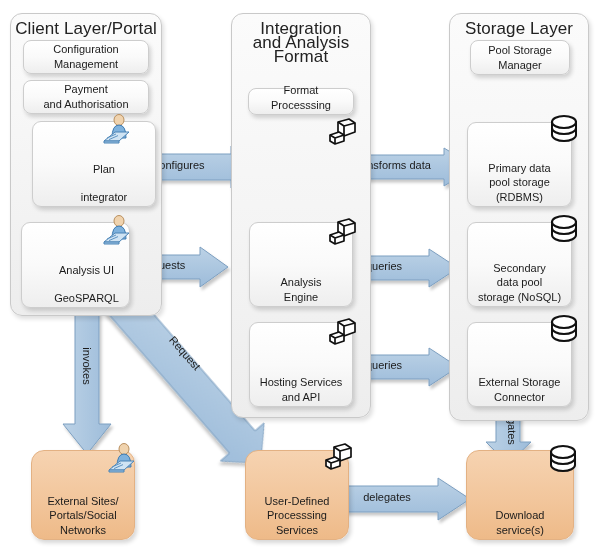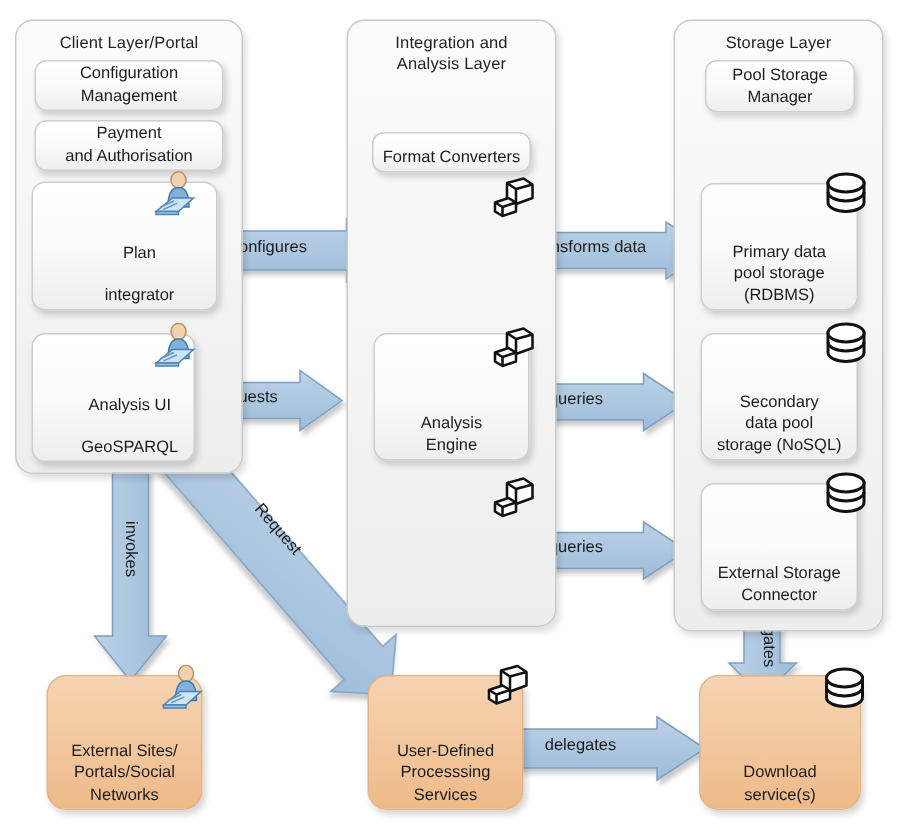--- a/index.html
+++ b/index.html
@@ -22,21 +22,21 @@
     border-radius:12px;
     background:linear-gradient(to bottom,#fbfbfb 0%,#f4f4f4 55%,#ededed 100%);
     box-shadow:2px 3px 4px rgba(0,0,0,.13);
     box-sizing:border-box;
   }
   .layer-title{
     position:absolute;
     left:0;right:0;
     top:8px;
     text-align:center;
-    font-size:11px;
+    font-size:17px;
     color:#222;
     line-height:14px;
     letter-spacing:.1px;
   }
 
   
   .node{
     position:absolute;
     box-sizing:border-box;
     border:1px solid #cdcdcd;
@@ -217,21 +217,21 @@
     </span>
   </div>
 
   <div class="node small" style="left:23px;top:80px;width:126px;height:34px;">
     <span>
       <span class="lbl">Payment</span>
       <span class="lbl">and Authorisation</span>
     </span>
   </div>
 
-  <div class="node" style="left:21px;top:121px;width:124px;height:86px;padding-left:24px;">
+  <div class="node" style="left:32px;top:121px;width:124px;height:86px;padding-left:24px;">
     <span>
       <span class="lbl">Plan</span>
       <span class="lbl2">integrator</span>
     </span>
   </div>
   <div class="ico" style="left:102px;top:114px;">
     <svg width="30" height="32" viewBox="0 0 30 32">
       <ellipse cx="17" cy="6" rx="5" ry="5.5" fill="#f0d3ae" stroke="#b98f5e" stroke-width="1"></ellipse>
       <path d="M10,24 q0,-13 7,-13 q7,0 7,13 z" fill="#7fb2dd" stroke="#3f7bb0" stroke-width="1"></path>
       <path d="M2,27 L13,18 L27,18 L17,27 Z" fill="#cfe3f3" stroke="#4b83b5" stroke-width="1"></path>
@@ -250,26 +250,26 @@
     <svg width="30" height="32" viewBox="0 0 30 32">
       <ellipse cx="17" cy="6" rx="5" ry="5.5" fill="#f0d3ae" stroke="#b98f5e" stroke-width="1"></ellipse>
       <path d="M10,24 q0,-13 7,-13 q7,0 7,13 z" fill="#7fb2dd" stroke="#3f7bb0" stroke-width="1"></path>
       <path d="M2,27 L13,18 L27,18 L17,27 Z" fill="#cfe3f3" stroke="#4b83b5" stroke-width="1"></path>
       <path d="M2,27 L17,27 L17,29 L2,29 Z" fill="#9cc3e4" stroke="#4b83b5" stroke-width="1"></path>
       <path d="M5,24 L14,20 M7,25.6 L16,21.6" stroke="#5f94c2" stroke-width="1"></path>
     </svg>
   </div>
 
   <div class="layer" style="left:231px;top:13px;width:140px;height:405px;">
-    <div class="layer-title" style="padding:0 16px;">Integration and Analysis Layer</div>
+    <div class="layer-title" style="padding:0 16px;">Integration and Analysis Format</div>
   </div>
 
 
   <div class="node small" style="left:248px;top:88px;width:106px;height:27px;">
-    <span class="lbl">Format Converters</span>
+    <span class="lbl">Format Processsing</span>
   </div>
 
   <div class="ico" style="left:328px;top:118px;">
     <svg width="30" height="30" viewBox="0 0 30 30">
       <path d="M10,4 L21,1 L27,5 L27,14 L16,18 L10,14 Z" fill="#fff" stroke="#111" stroke-width="1.7" stroke-linejoin="round"></path>
       <path d="M10,4 L16,8 L27,5 M16,8 L16,18" fill="none" stroke="#111" stroke-width="1.7" stroke-linejoin="round"></path>
       <path d="M2,17 L11,14 L16,17 L16,23 L7,26 L2,23 Z" fill="#fff" stroke="#111" stroke-width="1.7" stroke-linejoin="round"></path>
       <path d="M2,17 L7,20 L16,17 M7,20 L7,26" fill="none" stroke="#111" stroke-width="1.7" stroke-linejoin="round"></path>
     </svg>
   </div>
@@ -282,20 +282,26 @@
   </div>
   <div class="ico" style="left:328px;top:218px;">
     <svg width="30" height="30" viewBox="0 0 30 30">
       <path d="M10,4 L21,1 L27,5 L27,14 L16,18 L10,14 Z" fill="#fff" stroke="#111" stroke-width="1.7" stroke-linejoin="round"></path>
       <path d="M10,4 L16,8 L27,5 M16,8 L16,18" fill="none" stroke="#111" stroke-width="1.7" stroke-linejoin="round"></path>
       <path d="M2,17 L11,14 L16,17 L16,23 L7,26 L2,23 Z" fill="#fff" stroke="#111" stroke-width="1.7" stroke-linejoin="round"></path>
       <path d="M2,17 L7,20 L16,17 M7,20 L7,26" fill="none" stroke="#111" stroke-width="1.7" stroke-linejoin="round"></path>
     </svg>
   </div>
 
+  <div class="node" style="left:249px;top:322px;width:104px;height:85px;">
+    <span>
+      <span class="lbl">Hosting Services</span>
+      <span class="lbl">and API</span>
+    </span>
+  </div>
   <div class="ico" style="left:328px;top:318px;">
     <svg width="30" height="30" viewBox="0 0 30 30">
       <path d="M10,4 L21,1 L27,5 L27,14 L16,18 L10,14 Z" fill="#fff" stroke="#111" stroke-width="1.7" stroke-linejoin="round"></path>
       <path d="M10,4 L16,8 L27,5 M16,8 L16,18" fill="none" stroke="#111" stroke-width="1.7" stroke-linejoin="round"></path>
       <path d="M2,17 L11,14 L16,17 L16,23 L7,26 L2,23 Z" fill="#fff" stroke="#111" stroke-width="1.7" stroke-linejoin="round"></path>
       <path d="M2,17 L7,20 L16,17 M7,20 L7,26" fill="none" stroke="#111" stroke-width="1.7" stroke-linejoin="round"></path>
     </svg>
   </div>
 
   <div class="layer" style="left:449px;top:13px;width:140px;height:408px;">

